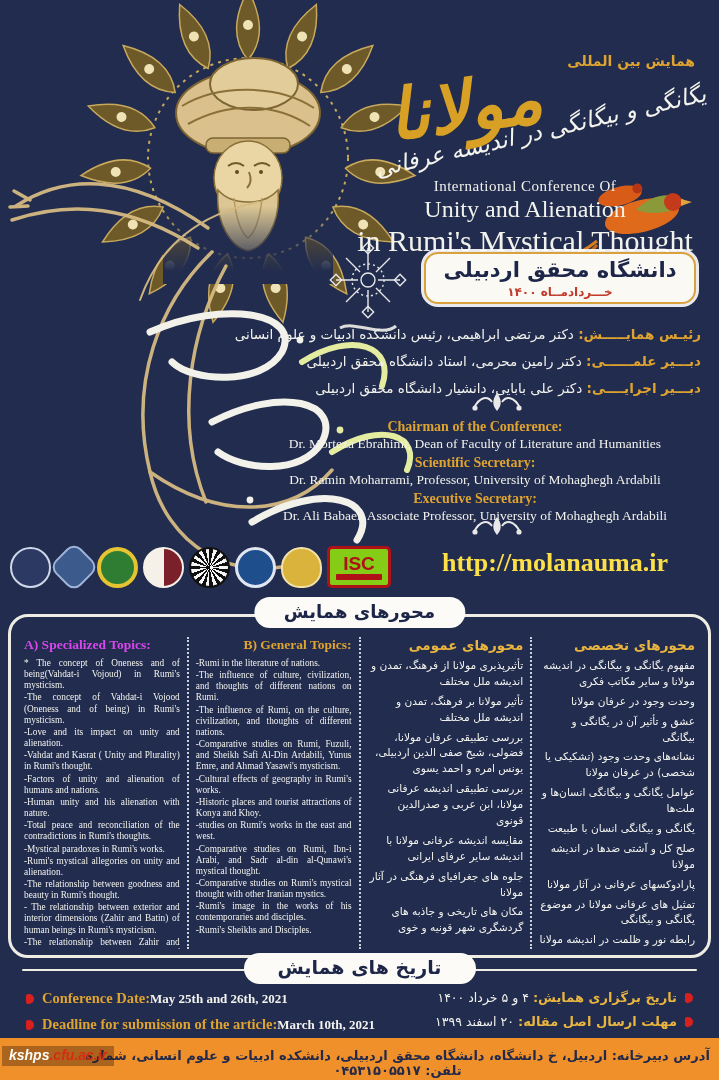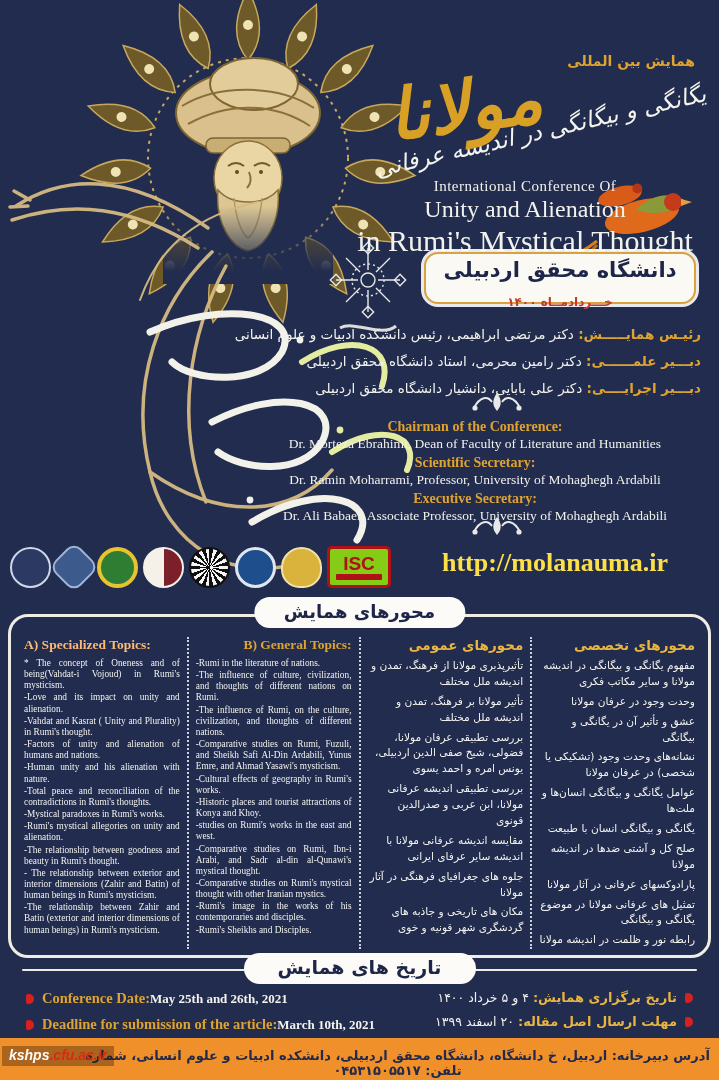--- a/index.html
+++ b/index.html
@@ -16,21 +16,21 @@
   .en-title{position:absolute;left:335px;top:178px;width:380px;text-align:center;color:#f2f2ec;
             font-family:"Liberation Serif",serif;}
   .en-title .l1{font-size:15px;letter-spacing:.5px;}
   .en-title .l2{font-size:24px;margin-top:1px;}
   .en-title .l3{font-size:30px;margin-top:1px;}
 
   .univ-box{position:absolute;left:424px;top:252px;width:272px;height:52px;background:#fbf9f3;
             border:2px solid #d9a23f;border-radius:14px;box-shadow:0 0 0 3px rgba(255,255,255,.9);
             text-align:center;padding-top:4px;box-sizing:border-box;}
   .univ-box .name{color:#1d2649;font-size:21px;font-weight:bold;}
-  .univ-box .date{color:#c3392b;font-size:12px;font-weight:bold;letter-spacing:1px;margin-top:13px;}
+  .univ-box .date{color:#c3392b;font-size:12px;font-weight:bold;letter-spacing:1px;margin-top:3px;}
 
   
   .fa-organizers{position:absolute;top:321px;right:18px;width:480px;direction:rtl;text-align:right;
                  font-size:13.5px;line-height:27px;}
   .fa-organizers .lbl{color:#dfa32f;font-weight:bold;}
   .fa-organizers .txt{color:#f2f2ec;}
 
   .orn{position:absolute;left:468px;width:58px;height:24px;}
   .orn1{top:390px;} .orn2{top:514px;}
 
@@ -57,21 +57,21 @@
        font-size:26px;font-weight:bold;font-family:"Liberation Serif",serif;}
 
   
   .topics-pill{position:absolute;left:50%;transform:translateX(-50%);top:597px;background:#fcfbf7;
                color:#1d2649;font-size:18px;font-weight:bold;padding:4px 30px 6px;border-radius:18px;z-index:3;}
   .topics-panel{position:absolute;left:8px;right:8px;top:614px;height:344px;border:3px solid #efece3;
                 border-radius:20px;box-sizing:border-box;display:flex;padding:20px 6px 6px;z-index:2;}
   .col{flex:1;padding:0 7px;overflow:hidden;}
   .col + .col{border-right:2px dotted #cfd2dc;border-right:none;border-left:2px dotted #cfd2dc;}
   .col-heading{font-weight:bold;font-size:13.5px;margin-bottom:5px;}
-  .col-heading.red{color:#fdba74;font-family:"Liberation Serif",serif;}
+  .col-heading.red{color:#d946ef;font-family:"Liberation Serif",serif;}
   .col-heading.gold{color:#dfa32f;font-family:"Liberation Serif",serif;text-align:right;}
   .col-heading.fa{color:#e9b53f;text-align:right;direction:rtl;font-family:"DejaVu Sans",sans-serif;}
   .col.en{font-family:"Liberation Serif",serif;}
   .t-item-en{color:#f3f3ee;font-size:9.3px;line-height:1.2;text-align:justify;margin-bottom:1px;}
   .col.fa{direction:rtl;}
   .t-item-fa{color:#f3f3ee;font-size:10.6px;line-height:1.5;text-align:right;margin-bottom:4px;}
 
   
   .dates-rule{position:absolute;left:22px;right:22px;top:969px;height:2px;background:#efece3;border-radius:2px;}
   .dates-pill{position:absolute;left:50%;transform:translateX(-50%);top:953px;background:#fcfbf7;
@@ -264,20 +264,21 @@
     </div>
   </div>
   <div class="url">http://molanauma.ir</div>
 
   <div class="topics-pill">محورهای همایش</div>
   <div class="topics-panel">
     <div class="col en">
       <div class="col-heading red">A) Specialized Topics:</div>
       <div>
           <div class="t-item-en">* The concept of Oneness and of being(Vahdat-i Vojoud) in Rumi's mysticism.</div>
+          <div class="t-item-en">-The concept of Vahdat-i Vojood (Oneness and of being) in Rumi's mysticism.</div>
           <div class="t-item-en">-Love and its impact on unity and alienation.</div>
           <div class="t-item-en">-Vahdat and Kasrat ( Unity and Plurality) in Rumi's thought.</div>
           <div class="t-item-en">-Factors of unity and alienation of humans and nations.</div>
           <div class="t-item-en">-Human unity and his alienation with nature.</div>
           <div class="t-item-en">-Total peace and reconciliation of the contradictions in Rumi's thoughts.</div>
           <div class="t-item-en">-Mystical paradoxes in Rumi's works.</div>
           <div class="t-item-en">-Rumi's mystical allegories on unity and alienation.</div>
           <div class="t-item-en">-The relationship between goodness and beauty in Rumi's thought.</div>
           <div class="t-item-en">- The relationship between exterior and interior dimensions (Zahir and Batin) of human beings in Rumi's mysticism.</div>
           <div class="t-item-en">-The relationship between Zahir and Batin (exterior and interior dimensions of human beings) in Rumi's mysticism.</div>

